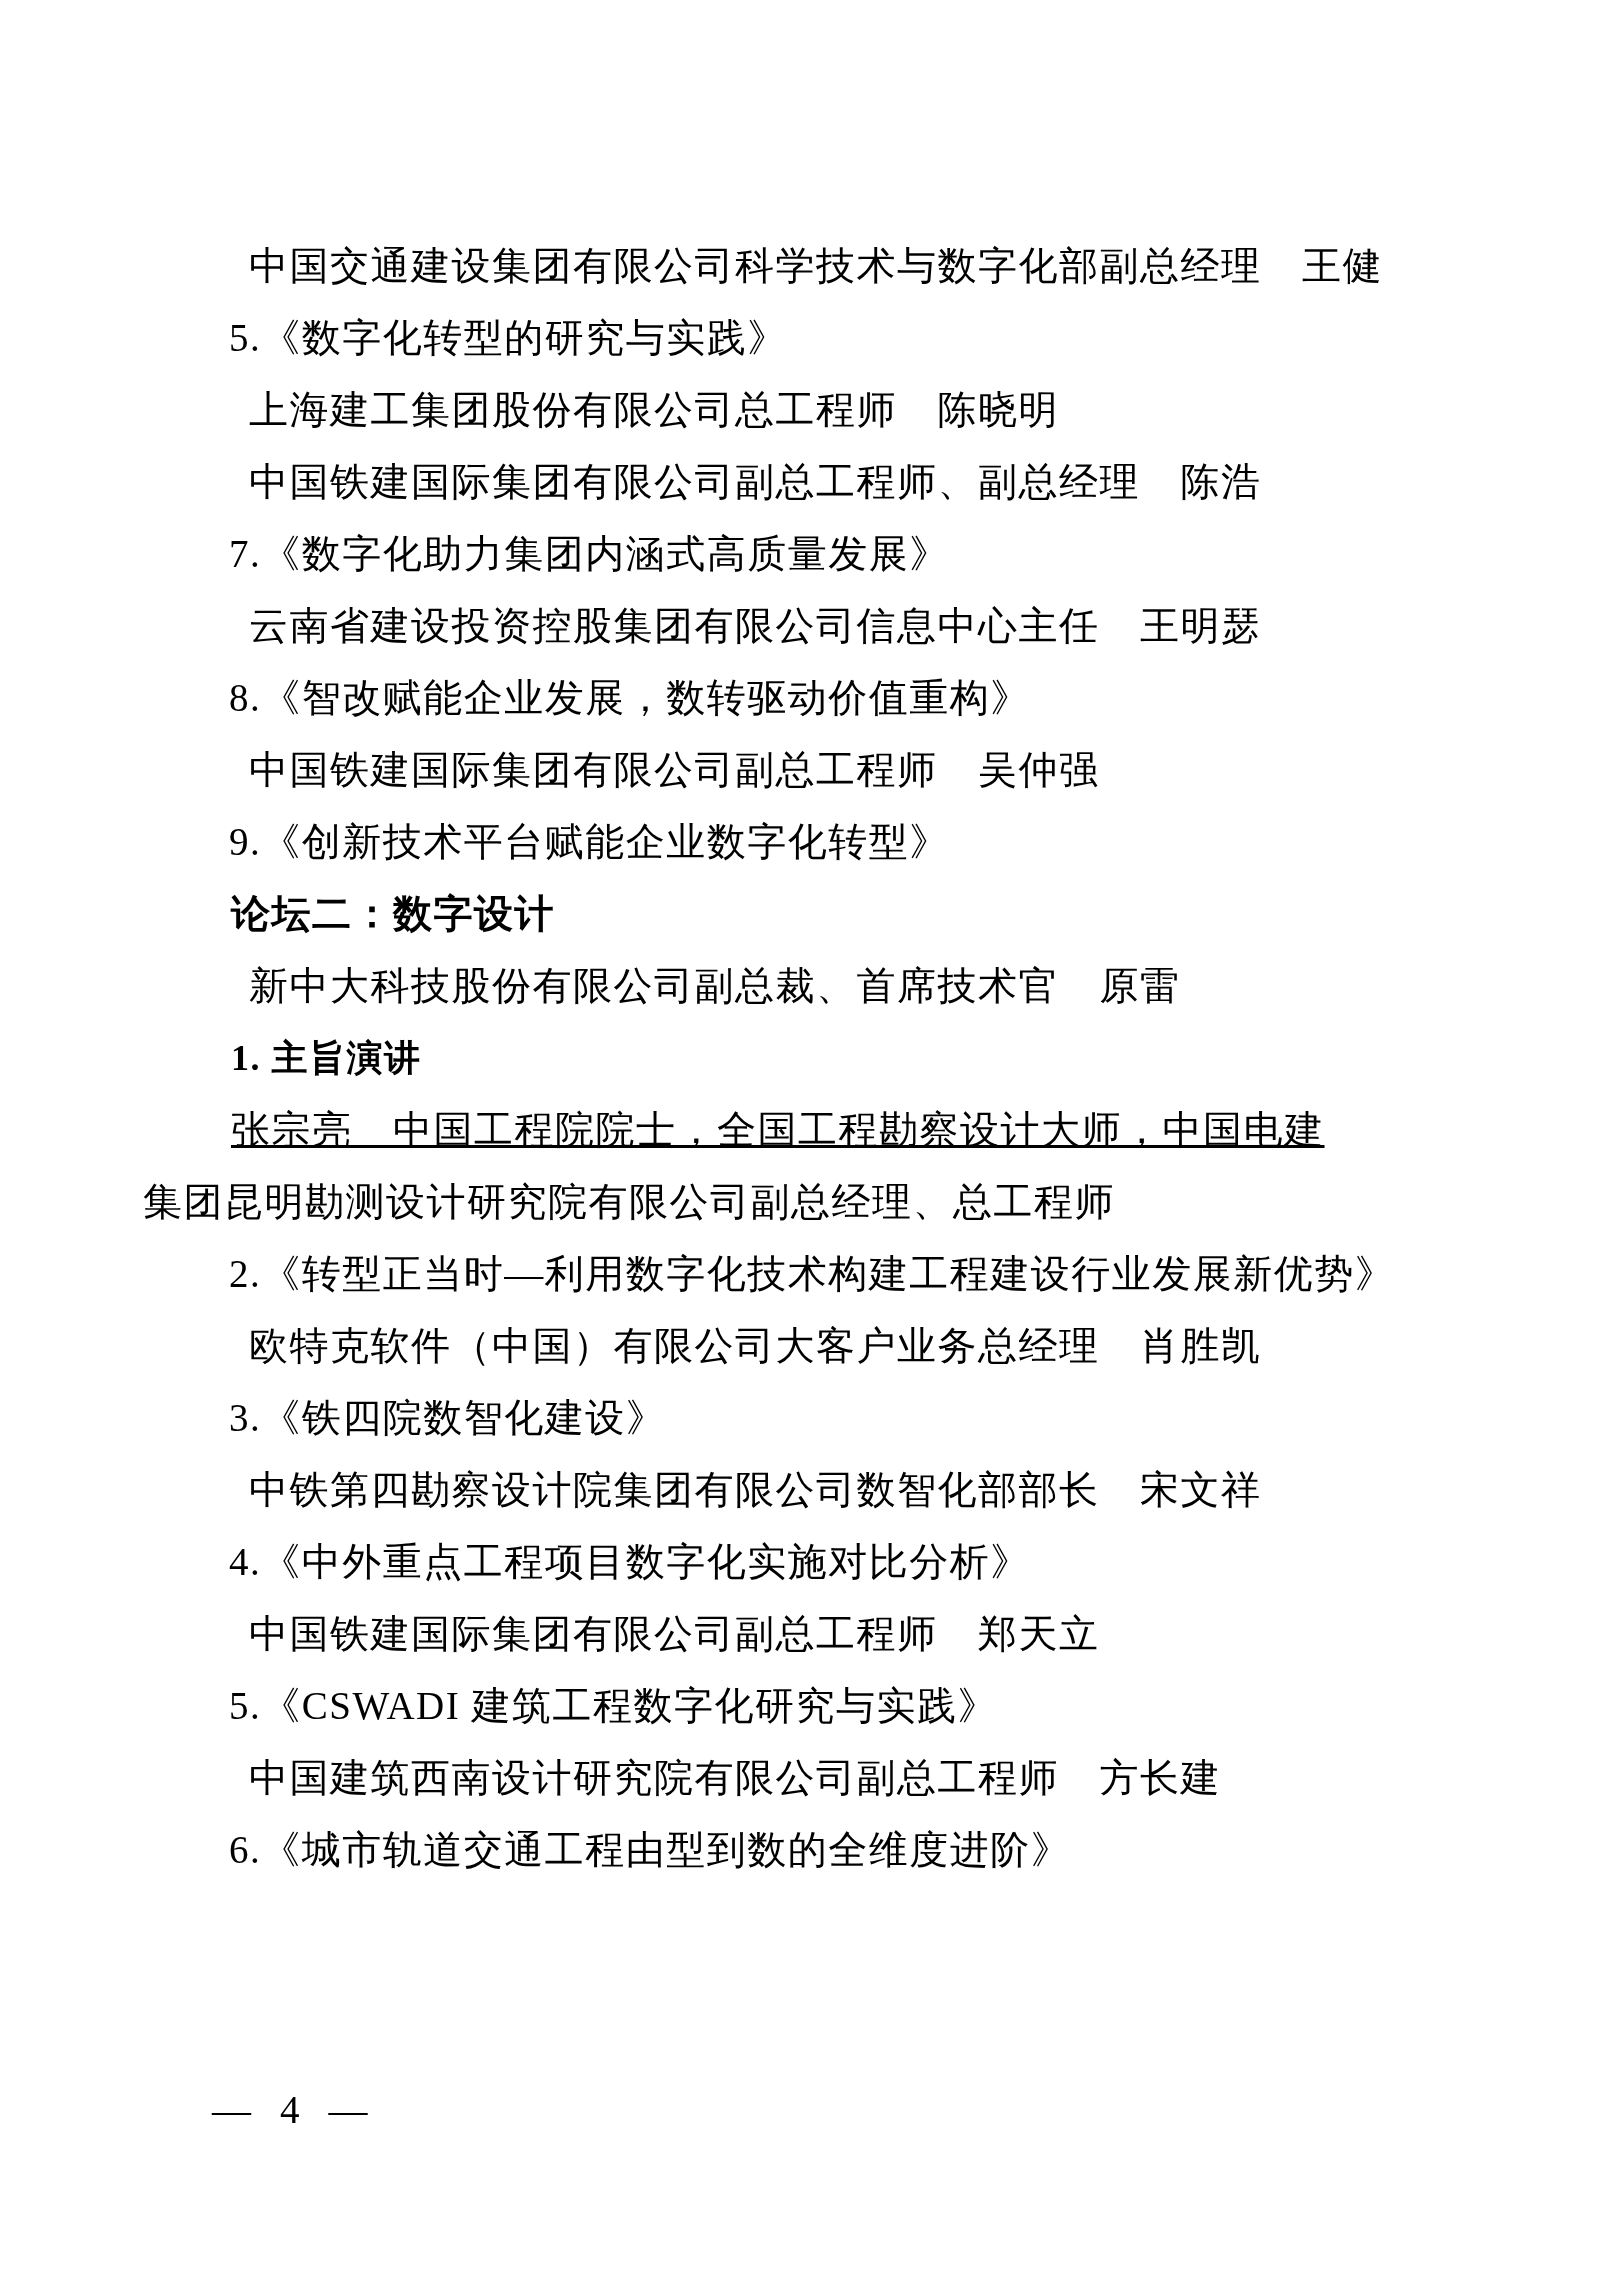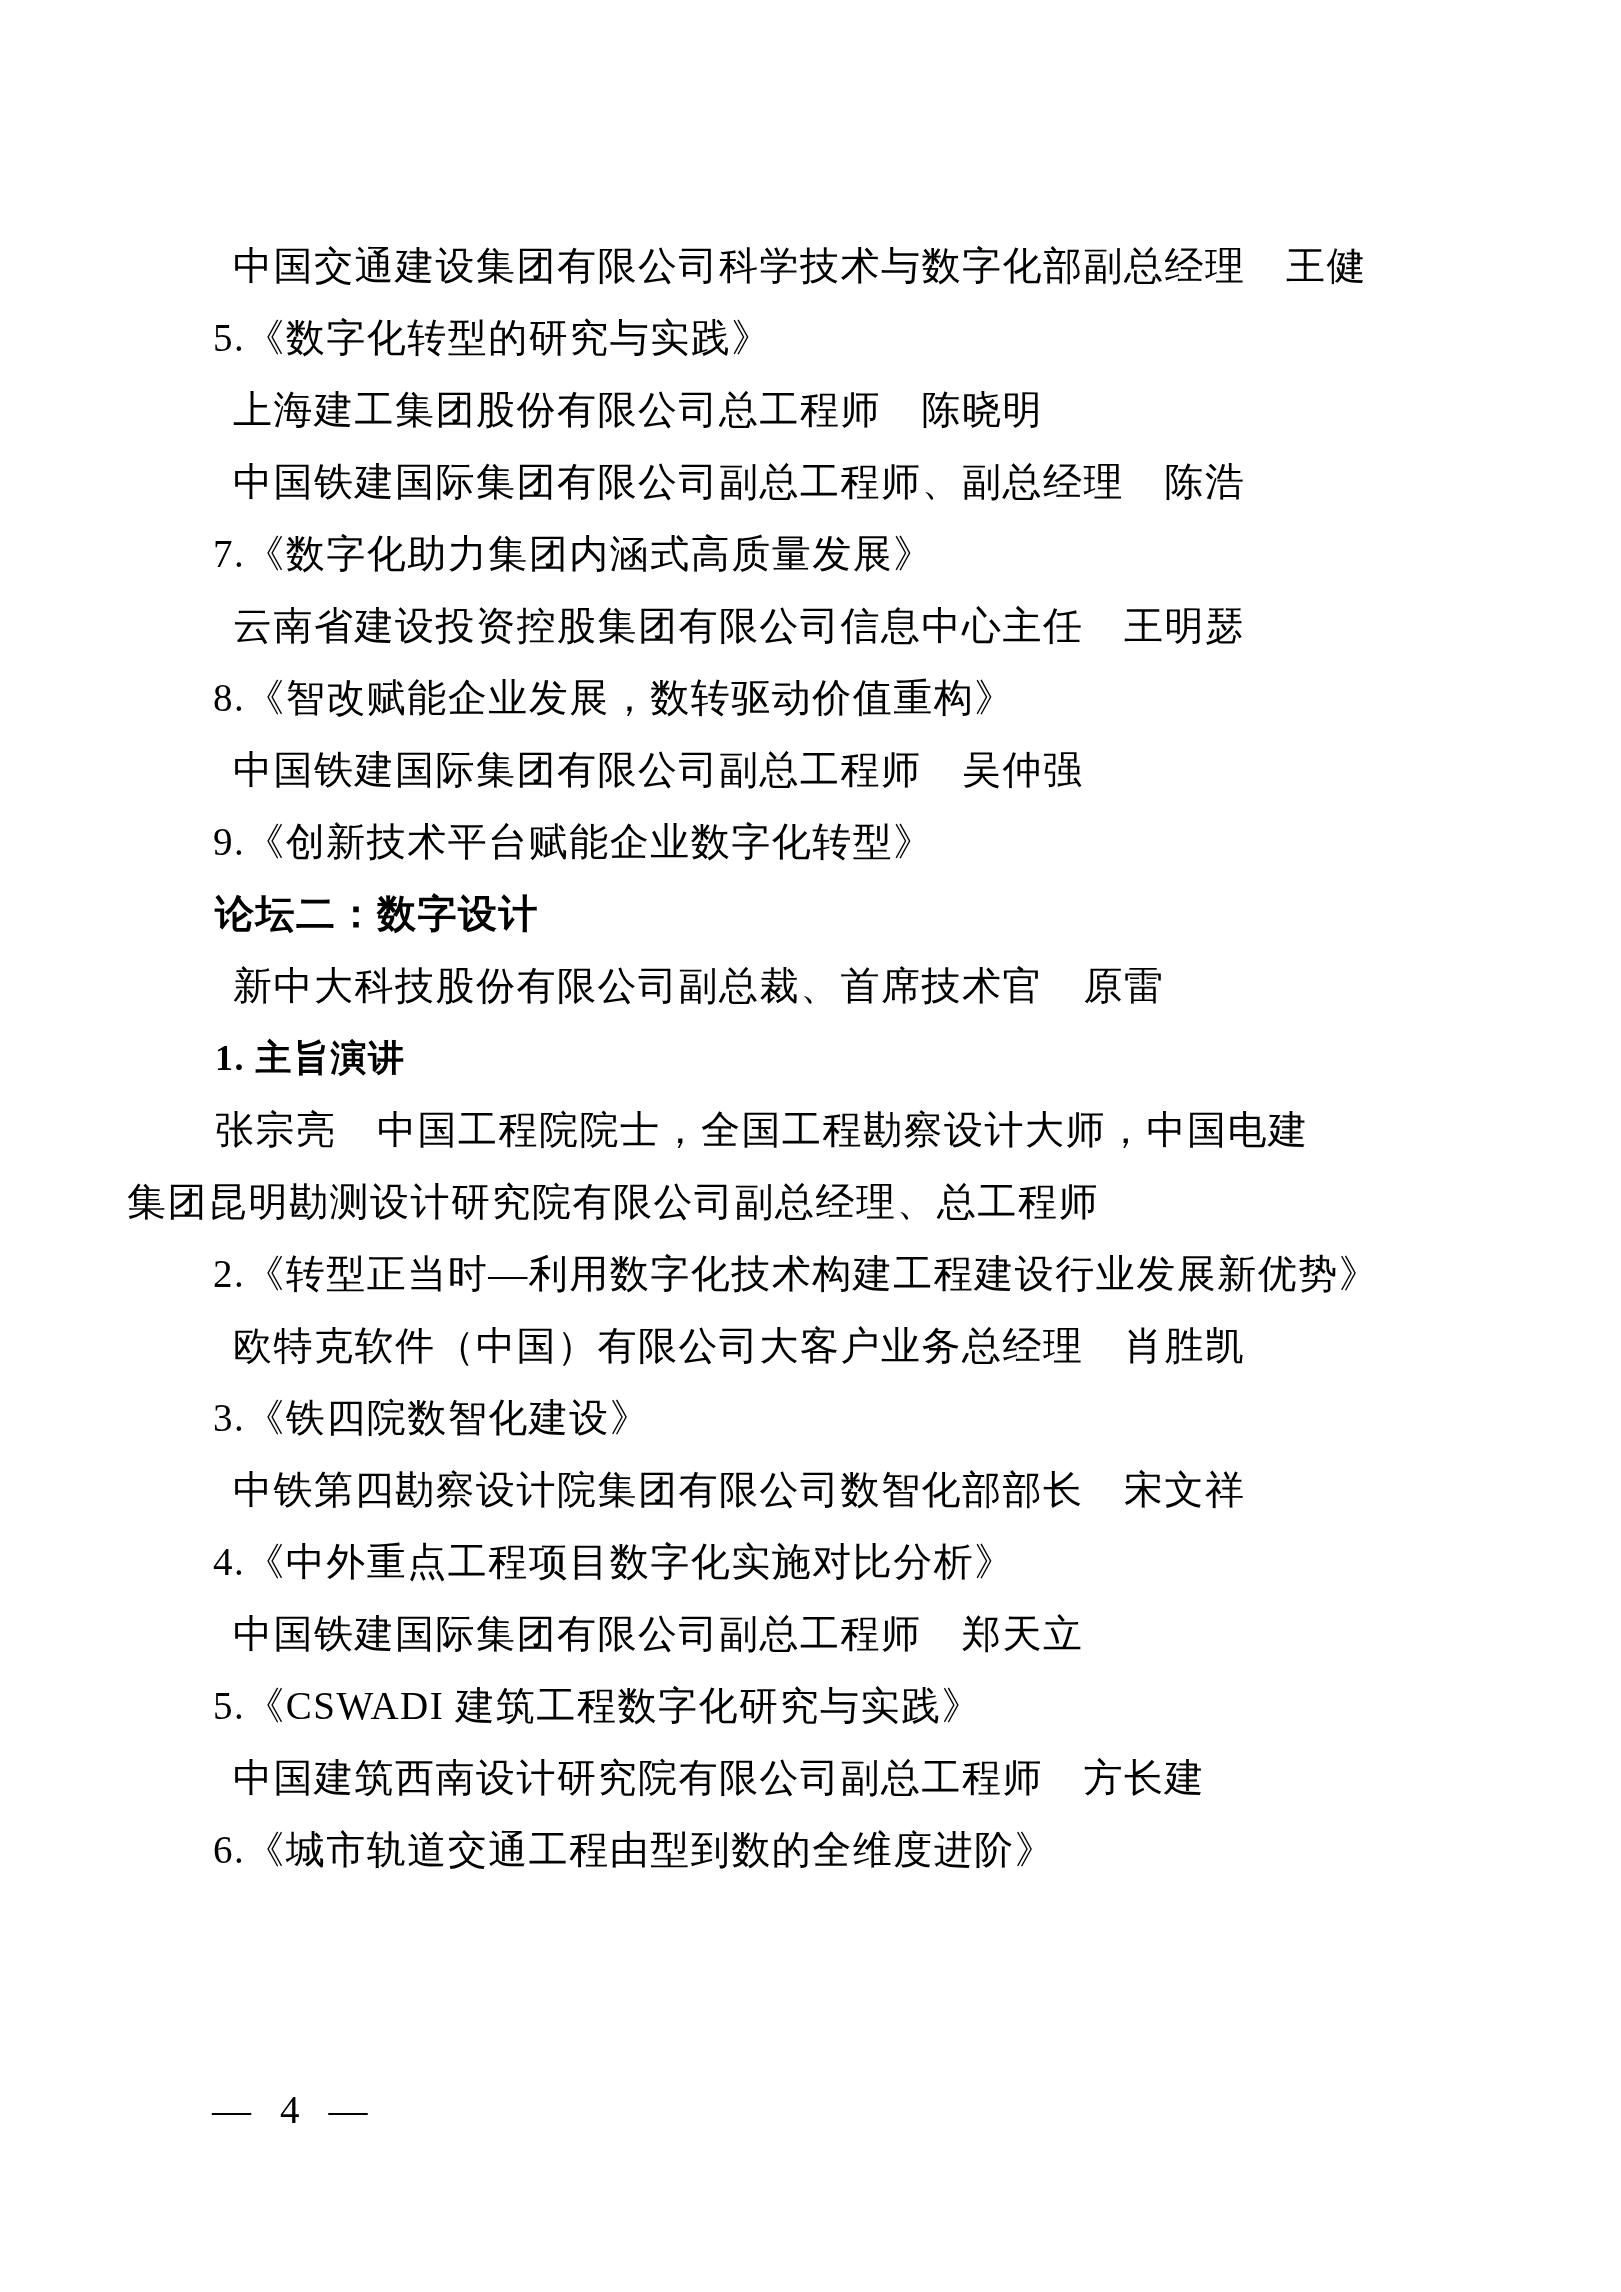--- a/index.html
+++ b/index.html
@@ -11,36 +11,36 @@
     position: relative;
     width: 1621px;
     height: 2293px;
     background: #ffffff;
     color: #000000;
     font-family: "Liberation Serif", "DejaVu Serif", serif;
     overflow: hidden;
   }
   .content {
     position: absolute;
-    left: 127px;
+    left: 143px;
     top: 230px;
     width: 1333px;
   }
   .line {
     height: 72px;
     line-height: 72px;
     font-size: 39px;
     letter-spacing: 1.5px;
     white-space: pre;
   }
   .t-title   { padding-left: 86px; }
   .t-speaker { padding-left: 106px; }
   .t-forum   { padding-left: 88px; font-weight: bold; }
   .t-keynote { padding-left: 88px; font-weight: bold; font-size: 36px; }
-  .t-para    { padding-left: 88px; }
+  .t-para    { padding-left: 88px; text-decoration: underline; }
   .t-cont    { padding-left: 0; }
   .footer {
     position: absolute;
     left: 173px;
     top: 2002px;
     height: 72px;
     line-height: 72px;
     font-size: 39px;
     white-space: pre;
   }

